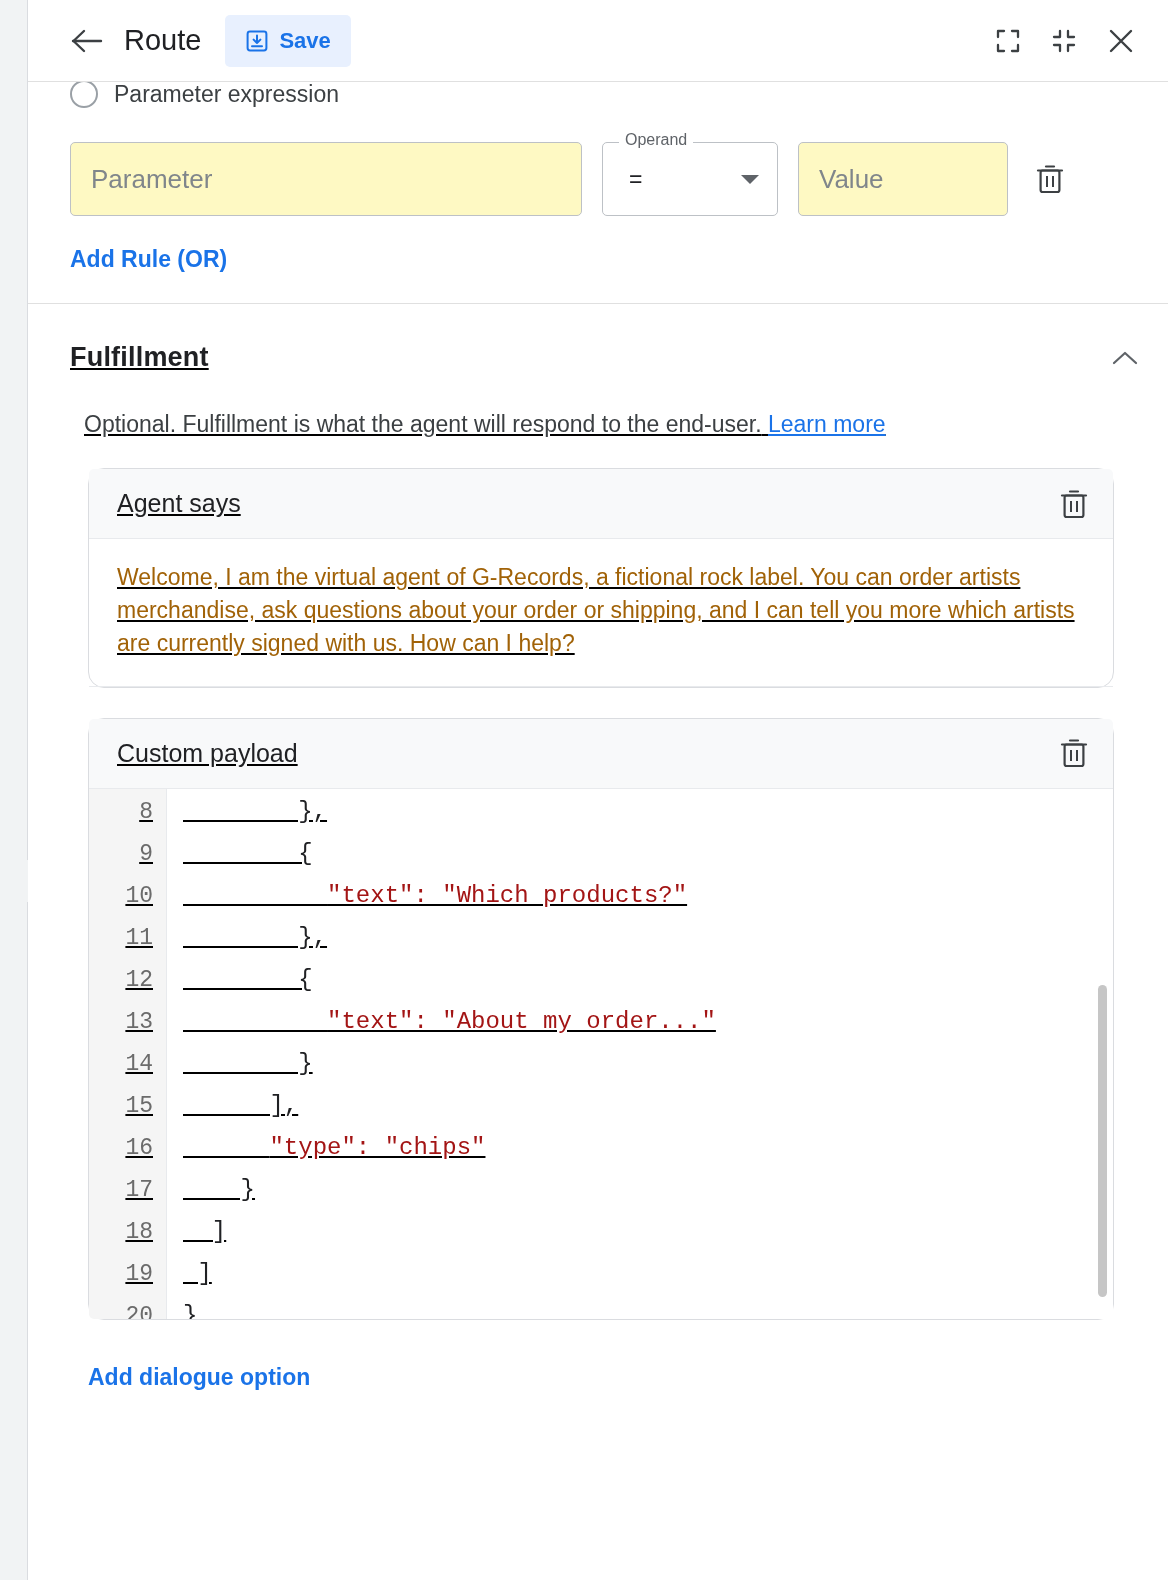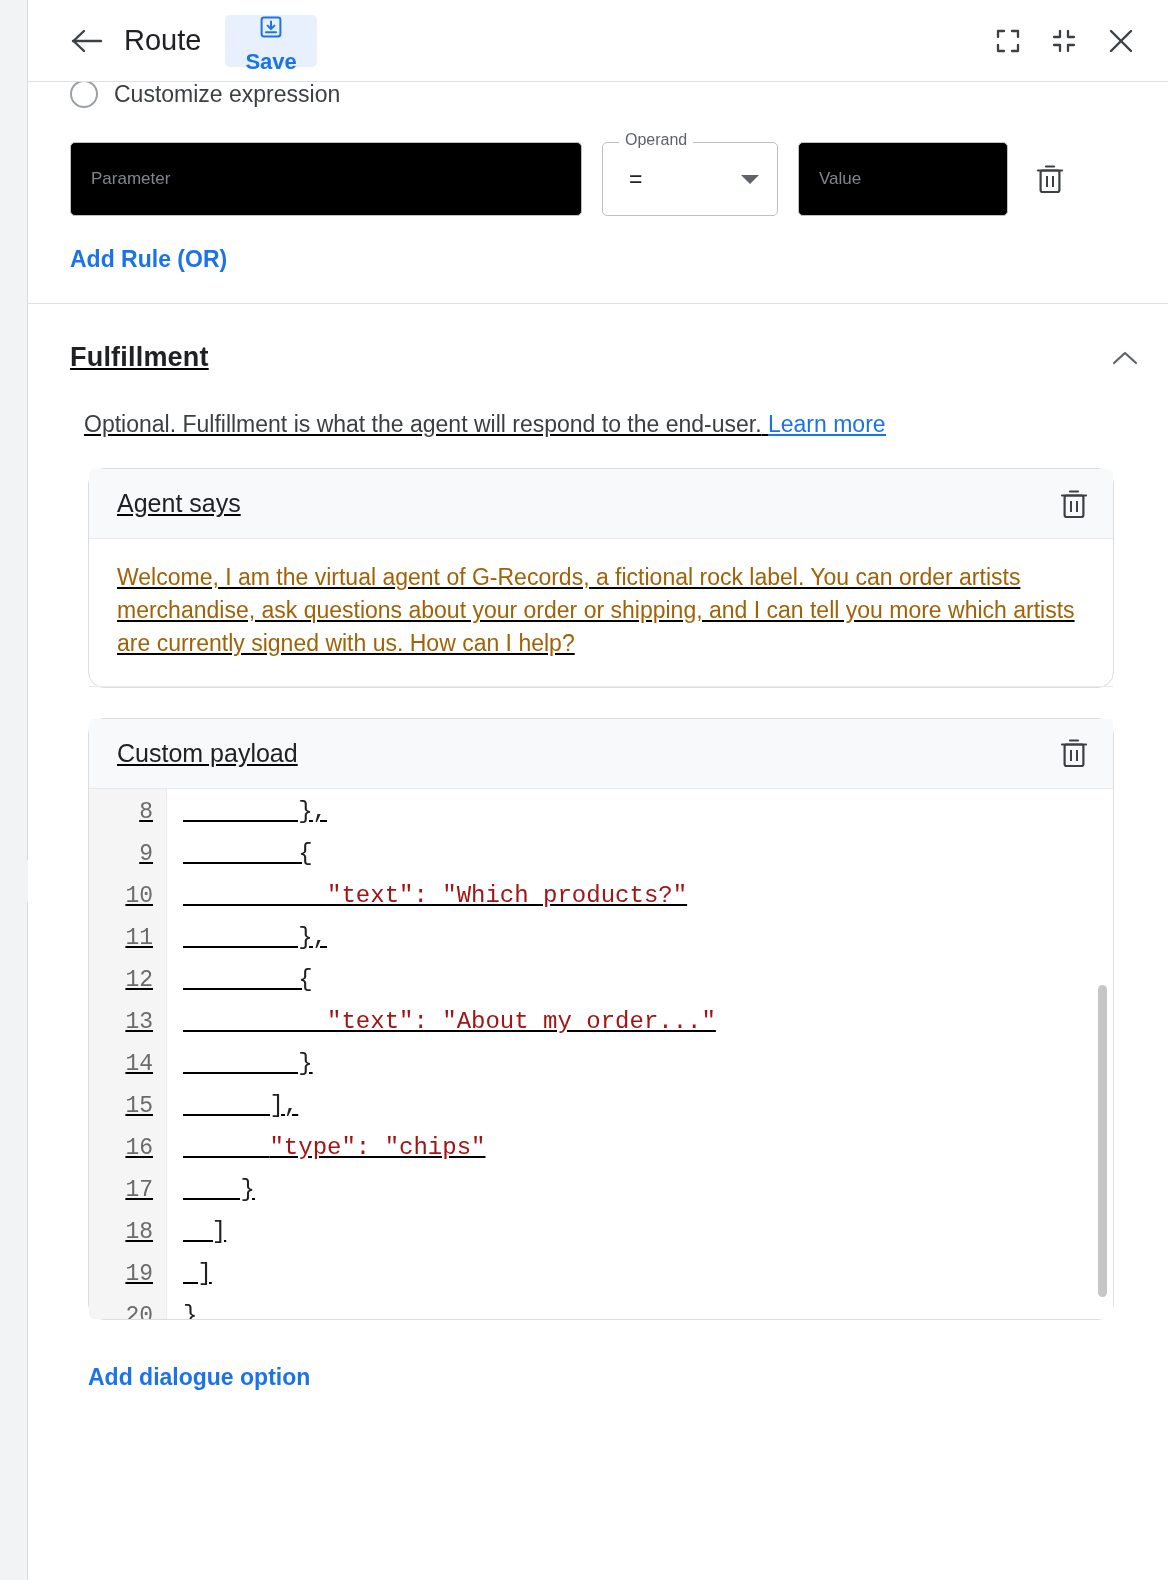--- a/index.html
+++ b/index.html
@@ -58,21 +58,20 @@
   }
   .save-btn {
     margin-left: 24px;
     display: flex; align-items: center; gap: 10px;
     background: #e8f0fe; color: #1a73e8;
     border: none; border-radius: 5px;
     height: 52px; padding: 0 20px;
     font-size: 22px; font-weight: 600;
     font-family: "Liberation Sans", sans-serif;
     cursor: pointer;
-    flex-direction: column;
   }
   .save-icon svg { display: block; }
   .header-right {
     margin-left: auto; display: flex; align-items: center; gap: 28px;
     padding-right: 8px;
   }
   .hdr-icon { cursor: pointer; color: #3c4043; display:flex; align-items:center; }
 
   
   .body {
@@ -98,24 +97,24 @@
   .radio-label { font-size: 23px; color: #3c4043; }
 
   .rule-row {
     display: flex; align-items: flex-start; gap: 20px;
     margin-top: 28px;
   }
   .tf {
     position: relative;
     height: 74px;
     border: 1px solid #bdc1c6; border-radius: 5px;
-    background: #000000;
+    background: #fef9c3;
     display: flex; align-items: center;
     padding: 0 20px;
-    font-size: 17px; color: #80868b;
+    font-size: 26px; color: #80868b;
   }
   .tf.parameter { width: 512px; }
   .tf.value { width: 210px; }
   .operand {
     position: relative;
     width: 176px; height: 74px;
     border: 1px solid #bdc1c6; border-radius: 5px;
     display: flex; align-items: center; justify-content: space-between;
     padding: 0 18px 0 26px;
   }
@@ -283,21 +282,21 @@
           </svg>
         </span>
       </div>
     </div>
 
     <div class="body">
 
       <div class="section-top">
         <div class="radio-row">
           <span class="radio-outer"></span>
-          <span class="radio-label">Customize expression</span>
+          <span class="radio-label">Parameter expression</span>
         </div>
 
         <div class="rule-row">
           <div class="tf parameter">
             <span>Parameter</span>
           </div>
 
           <div class="operand">
             <span class="operand-legend">Operand</span>
             <span class="operand-val">=</span>

